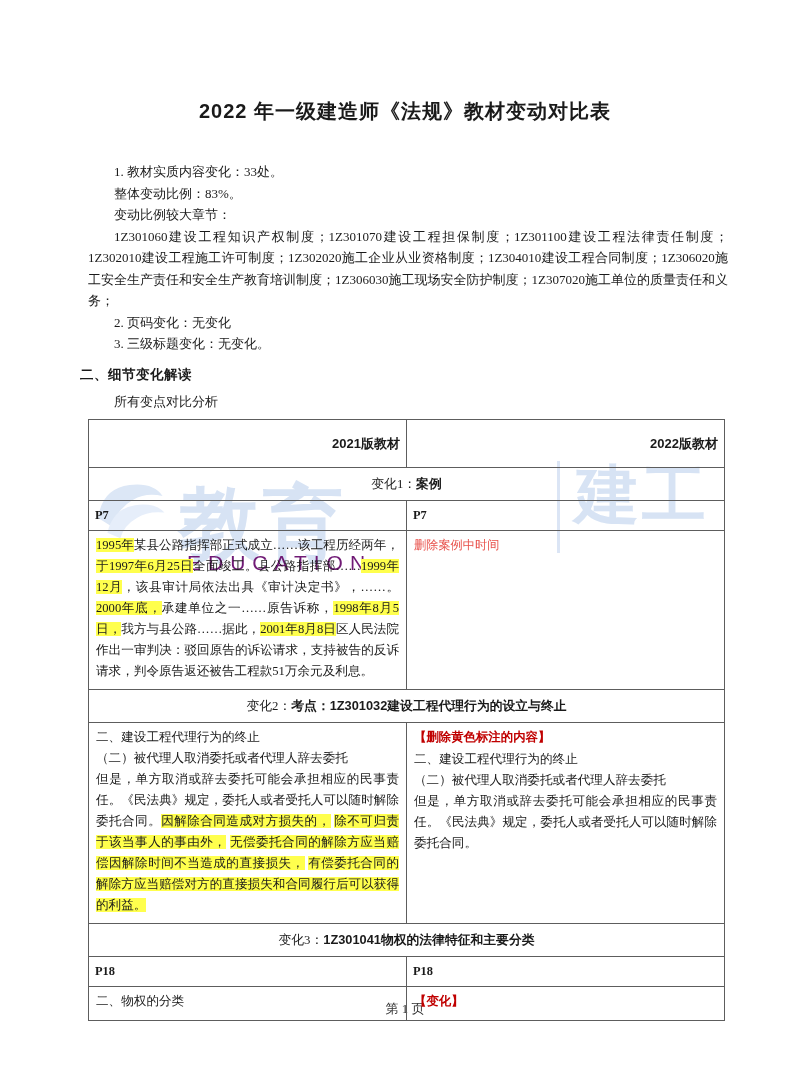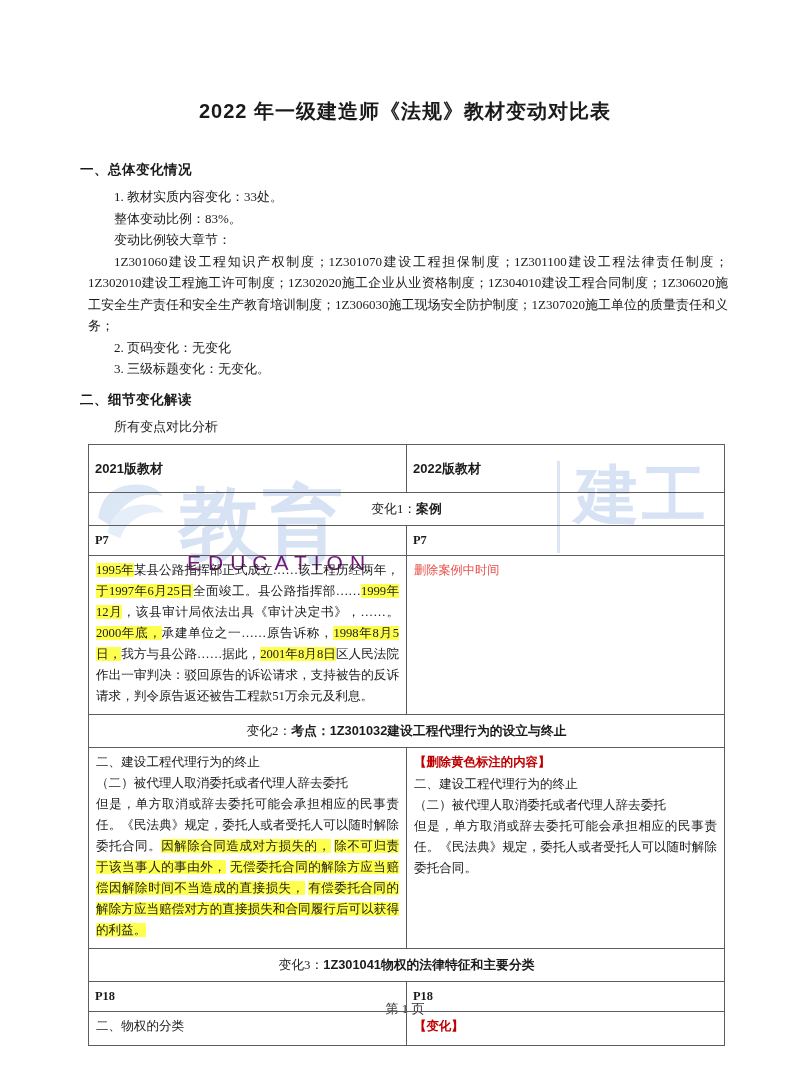--- a/index.html
+++ b/index.html
@@ -68,21 +68,21 @@
     vertical-align:top;
     padding:3px 6px 4px 6px;
     font-size:12.6px;
     line-height:21px;
     background:transparent;
   }
   .col-a{width:318px;}
   .col-b{width:318px;}
 
   td.hdr{
-    text-align:left;
+    text-align:right;
     font-weight:bold;
     font-size:13px;
     padding:13px 6px;
     font-family:"Liberation Sans","DejaVu Sans",sans-serif;
     margin-left:27px;
   }
   td.change-bar{
     text-align:center;
     font-size:12.8px;
     padding:5px 18px;
@@ -181,21 +181,20 @@
 </style>
 </head>
 <body>
 
 <div class="page">
 
   <div class="doc-title">2022 年一级建造师《法规》教材变动对比表</div>
 
   <div class="body-area">
 
-    <div class="sec-head">一、总体变化情况</div>
     <div class="para">1. 教材实质内容变化：33处。</div>
     <div class="para">整体变动比例：83%。</div>
     <div class="para">变动比例较大章节：</div>
     <div class="para flow">1Z301060建设工程知识产权制度；1Z301070建设工程担保制度；1Z301100建设工程法律责任制度；1Z302010建设工程施工许可制度；1Z302020施工企业从业资格制度；1Z304010建设工程合同制度；1Z306020施工安全生产责任和安全生产教育培训制度；1Z306030施工现场安全防护制度；1Z307020施工单位的质量责任和义务；</div>
     <div class="para">2. 页码变化：无变化</div>
     <div class="para">3. 三级标题变化：无变化。</div>
 
     <div class="sec-head second">二、细节变化解读</div>
     <div class="para">所有变点对比分析</div>
   </div>

